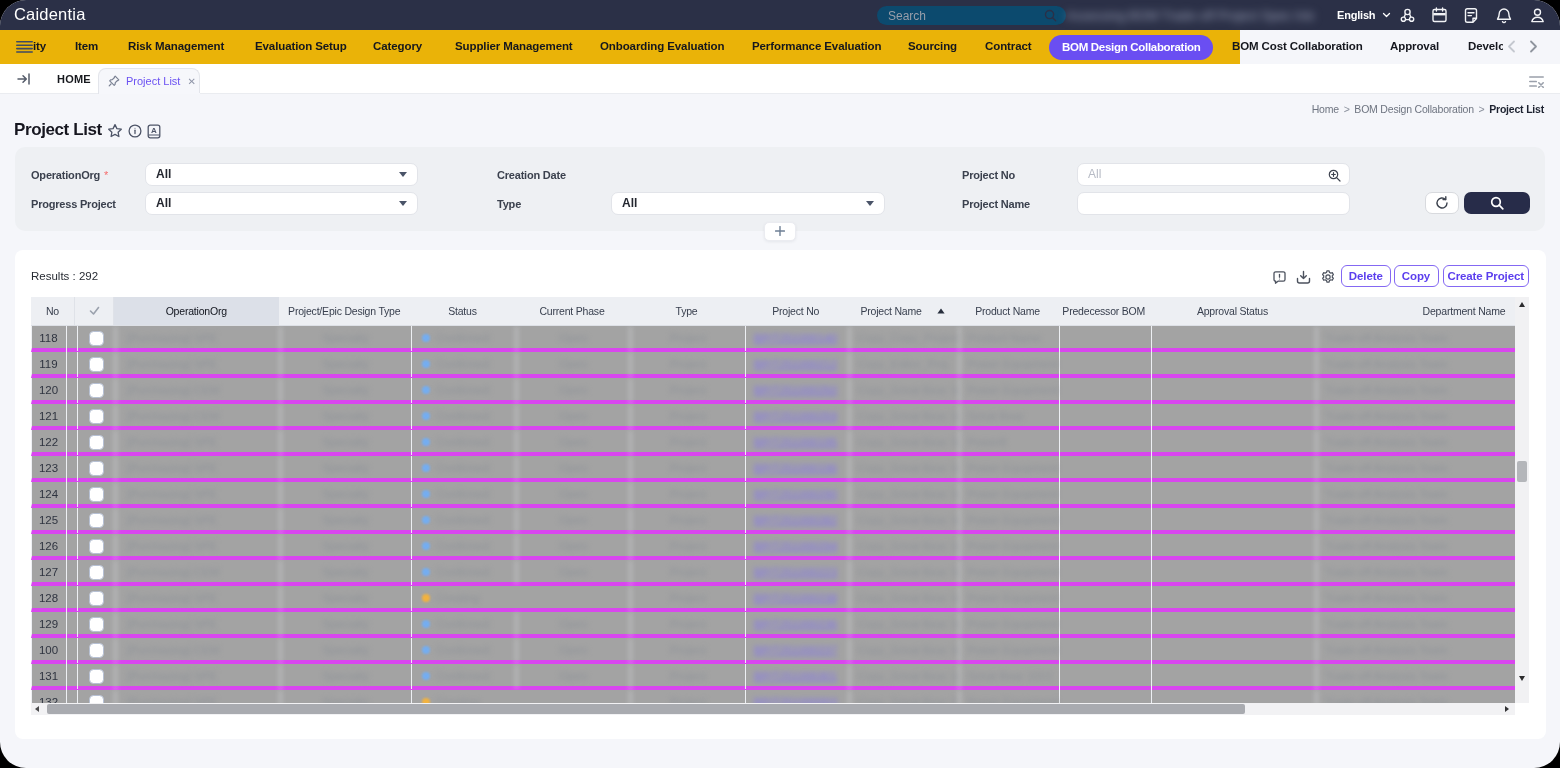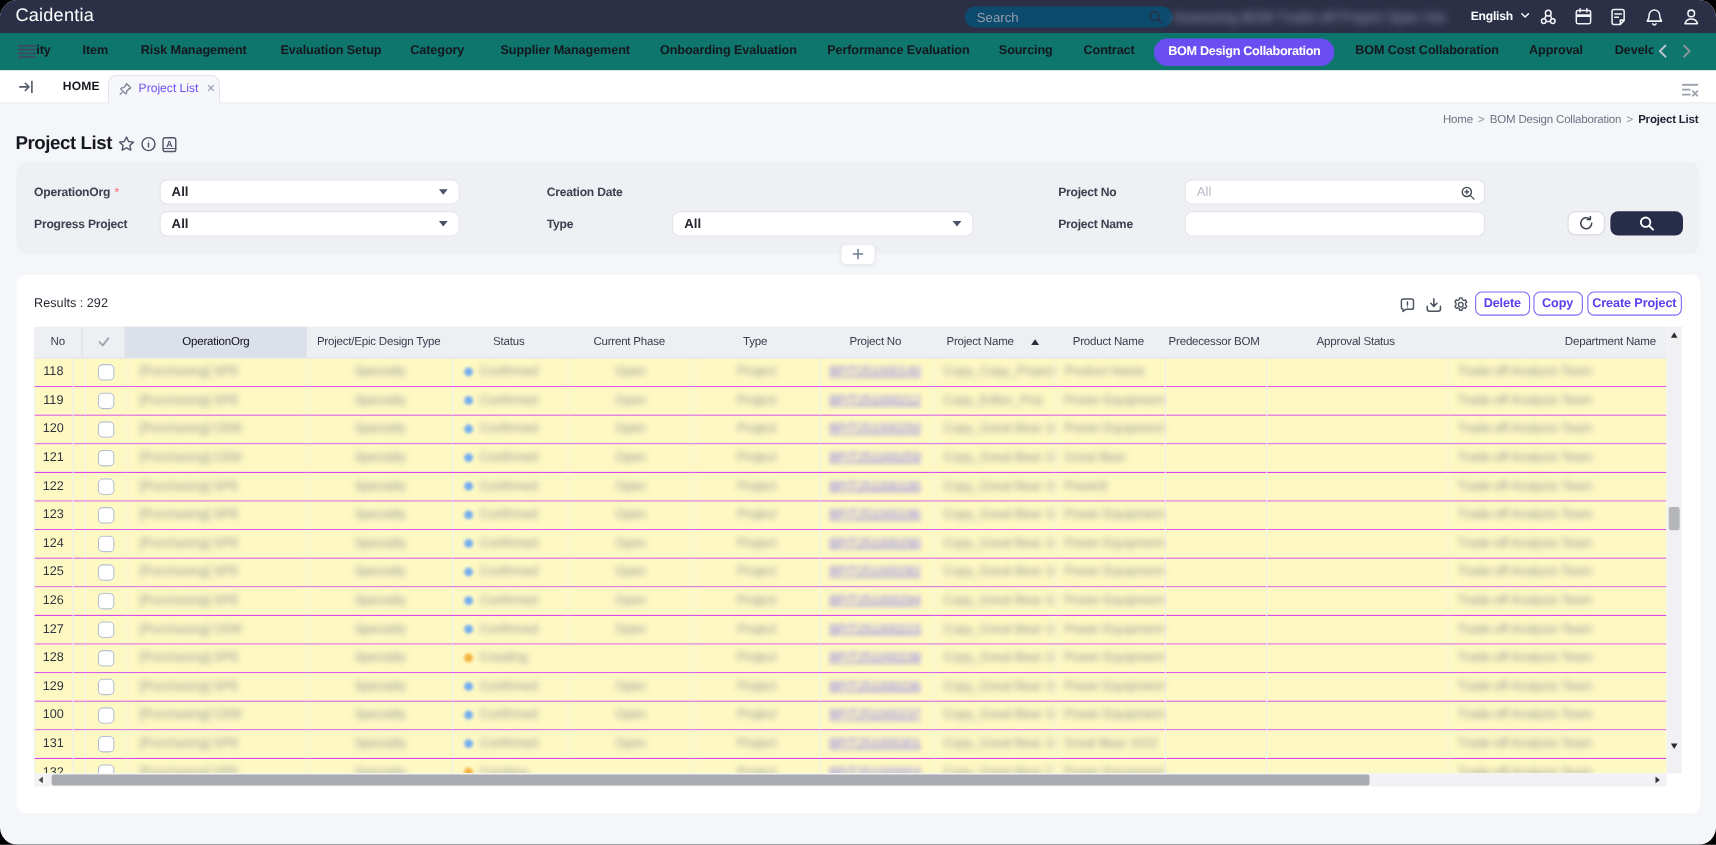--- a/index.html
+++ b/index.html
@@ -1,28 +1,28 @@
 <!DOCTYPE html>
 <html><head><meta charset="utf-8"><title>Project List</title><style>
 *{margin:0;padding:0;box-sizing:border-box}
 body{background:#000;font-family:"Liberation Sans",sans-serif;width:1560px;height:768px;overflow:hidden}
-.page{position:relative;width:1560px;height:768px;border-radius:16px;overflow:hidden;background:#f5f6fa}
+.page{position:relative;width:1560px;height:768px;border-radius:26px;overflow:hidden;background:#f5f6fa}
 .abs{position:absolute}
 
 .topbar{position:absolute;left:0;top:0;width:1560px;height:30px;background:#2b3047}
 .logo{position:absolute;left:14px;top:5px;color:#fff;font-size:16.5px;font-weight:400;letter-spacing:.2px}
 .searchbox{position:absolute;left:877px;top:5.5px;width:189px;height:19px;background:#0c4a6e;border-radius:9.5px}
 .searchbox span{position:absolute;left:11px;top:3px;font-size:12px;color:#989eaa}
 .searchbox svg{position:absolute;right:9px;top:3px}
 .redact{position:absolute;left:1066px;top:8px;width:248px;overflow:hidden;color:#9aa1b8;font-size:13px;filter:blur(4px);white-space:nowrap}
 .lang{position:absolute;left:1337px;top:8.5px;color:#fff;font-size:11px;font-weight:700;letter-spacing:-.2px}
 .lang svg{margin-left:7px;vertical-align:1px}
 .tico{position:absolute;top:7px}
 
-.navbar{position:absolute;left:0;top:30px;width:1560px;height:33.5px;background:#0f766e}
+.navbar{position:absolute;left:0;top:30px;width:1240px;height:33.5px;background:#eab308}
 .burger{position:absolute;left:15.5px;top:11px}
 .navitems{position:absolute;left:0;top:0;width:1503px;height:33.5px;overflow:hidden}
 .ni{position:absolute;top:10px;font-size:11.5px;font-weight:700;color:#15171e;white-space:nowrap;letter-spacing:-.1px}
 .pill{position:absolute;left:1049px;top:5px;background:#6a4ef2;color:#fff;font-size:11.5px;font-weight:700;height:25px;line-height:25px;border-radius:13px;padding:0 13px;letter-spacing:-.3px;white-space:nowrap}
 .chev{position:absolute;top:40px}
 
 .tabbar{position:absolute;left:0;top:63.5px;width:1560px;height:30px;background:#fff;border-bottom:1px solid #eaecf0}
 .home{position:absolute;left:57px;top:9px;font-size:11px;font-weight:700;color:#17191e;letter-spacing:.2px}
 .tab{position:absolute;left:98px;top:4px;width:102px;height:26px;background:#f6f7fb;border:1px solid #e3e5eb;border-bottom:none;border-radius:8px 8px 0 0;display:flex;align-items:center;padding-left:9px;white-space:nowrap}
 .tab .txt{color:#6b51f2;font-size:11px;margin-left:6px}
@@ -47,21 +47,21 @@
 .card{position:absolute;left:15px;top:250px;width:1531px;height:489px;background:#fff;border-radius:8px}
 .results{position:absolute;left:31px;top:270px;font-size:11.5px;color:#272b33}
 .aicons{position:absolute;left:1272px;top:269px;display:flex;gap:9px;align-items:center}
 .abtn{position:absolute;top:264.5px;height:22.5px;background:#fff;border:1.2px solid #8468f3;border-radius:6px;color:#5b3eee;font-size:11.5px;font-weight:700;display:flex;align-items:center;justify-content:center;white-space:nowrap;letter-spacing:-.1px}
 
 .thead{position:absolute;left:31px;top:296.5px;width:1484px;height:29px;background:#edeff3;border-bottom:1px solid #dde0e6}
 .hc{position:absolute;height:28.5px;display:flex;align-items:center;justify-content:center;font-size:10.5px;font-weight:400;color:#39404f;letter-spacing:-.2px;white-space:nowrap}
 .hb{border-right:1px solid #dfe2e8}
 .hl{background:#dce0e8;color:#10131c}
 .tbody{position:absolute;left:0;top:325.5px;width:1560px;height:377.5px;overflow:hidden}
-.row{position:absolute;left:31px;width:1484px;height:26px;border-bottom:1px solid #d946ef;border-left:1px solid #eef0f4;background:#fef9c3}
+.row{position:absolute;left:31px;width:1484px;height:26px;border-bottom:4px solid #d946ef;border-left:1px solid #eef0f4;background:#a3a3a3}
 .c{position:absolute;top:0;height:25px;display:flex;align-items:center;font-size:11.5px;color:#8f9399}
 .no{left:0;width:33px;justify-content:center;color:#2f3440;font-size:11.5px}
 .ck{left:44.8px;width:38.2px;justify-content:center;border-left:1px solid #edeff3}
 .ck::before{content:"";position:absolute;left:-12.2px;top:0;height:26px;border-left:1px solid #edeff3}
 .cb{width:15px;height:15px;border:1.5px solid #b6c0d4;border-radius:4.5px;background:#fff}
 .org{left:83px;width:164.5px;padding-left:11px;border-left:1px solid #edeff3}
 .pedt{left:247.5px;width:131.5px;justify-content:center;border-left:1px solid #edeff3}
 .st{left:379px;width:105px;padding-left:10px;border-left:1px solid #edeff3}
 .dot{width:8px;height:8px;border-radius:50%;margin-right:6px;flex:none;filter:blur(1.3px)}
 .b{background:#74adf0}

